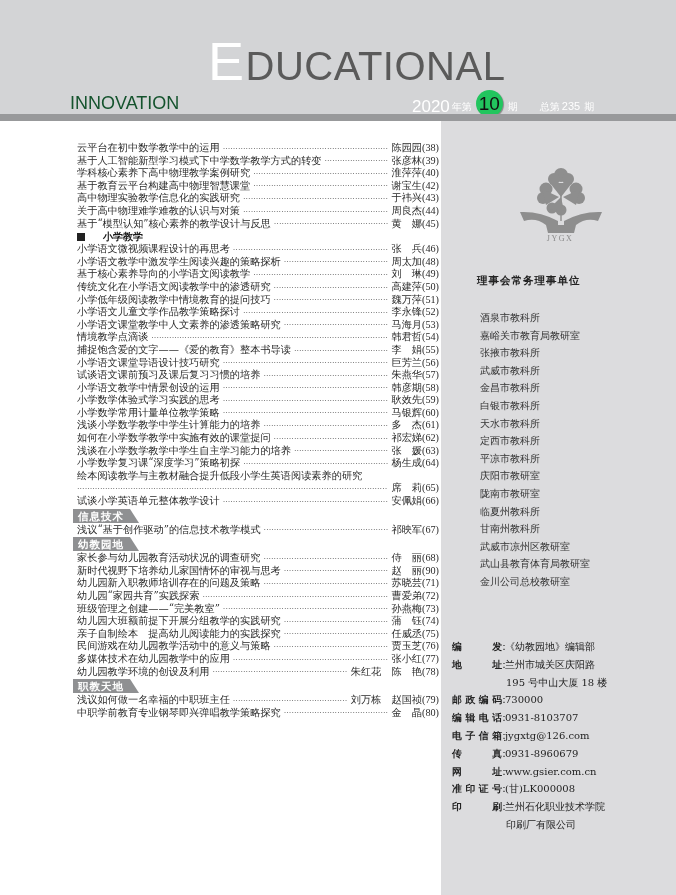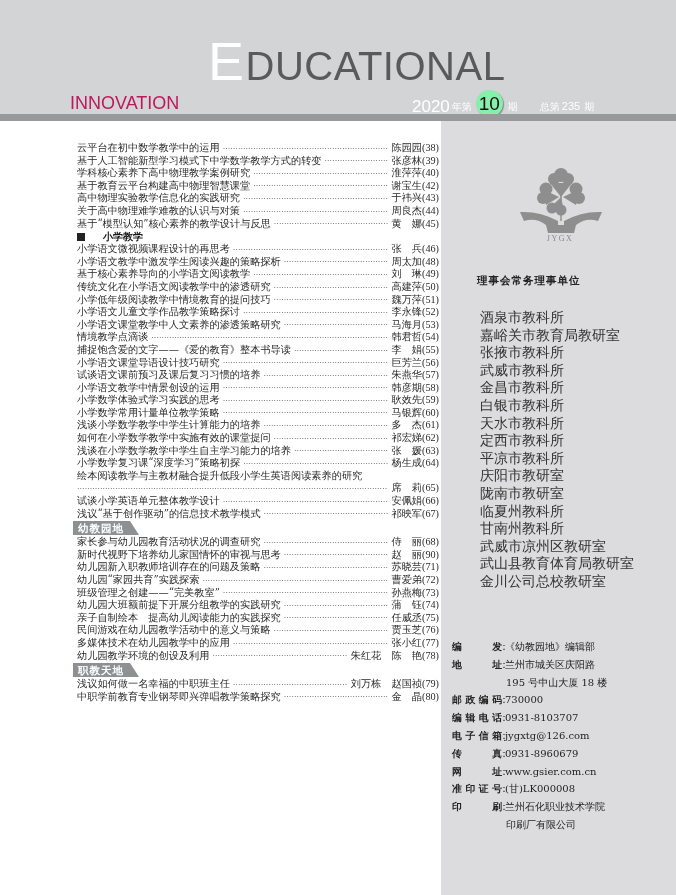--- a/index.html
+++ b/index.html
@@ -2,24 +2,24 @@
 <html><head>
 <meta charset="utf-8">
 <style>
   * { box-sizing: border-box; margin: 0; padding: 0; }
   html, body { width: 676px; height: 895px; background: #ffffff; overflow: hidden; }
   body { position: relative; font-family: "DejaVu Serif", "Liberation Serif", serif; color: #222; }
 
   .header { position: absolute; left: 0; top: 0; width: 676px; height: 114px; background: #d3d4d6; padding-left: 16px; }
   .title { position: absolute; left: 208px; top: 34px; font-family: "Liberation Sans", "DejaVu Sans", sans-serif; font-size: 40px; color: #5a5a5a; letter-spacing: 0.5px; line-height: 1; white-space: nowrap; }
   .title .big { font-size: 54px; color: #ffffff; font-weight: normal; vertical-align: baseline; margin-right: 1px; }
-  .subtitle { position: absolute; left: 70px; top: 94px; font-family: "Liberation Sans", "DejaVu Sans", sans-serif; font-size: 18px; color: #be185d; line-height: 1; }
+  .subtitle { position: absolute; left: 70px; top: 94px; font-family: "Liberation Sans", "DejaVu Sans", sans-serif; font-size: 18px; color: #14532d; line-height: 1; }
   .issue { position: absolute; left: 412px; top: 96px; font-family: "Liberation Sans", "DejaVu Sans", sans-serif; color: #ffffff; font-size: 17px; line-height: 1; white-space: nowrap; display: flex; align-items: center; }
   .issue .small { font-size: 10px; font-family: "DejaVu Sans", sans-serif; margin: 0 2px; }
-  .issue .badge { display: inline-flex; align-items: center; justify-content: center; width: 27px; height: 27px; border-radius: 50%; background: #86efac; color: #111; font-size: 19px; margin: -6px 3px 0 2px; box-shadow: 1px 1px 1px #888; }
+  .issue .badge { display: inline-flex; align-items: center; justify-content: center; width: 27px; height: 27px; border-radius: 50%; background: #22c55e; color: #111; font-size: 19px; margin: -6px 3px 0 2px; box-shadow: 1px 1px 1px #888; }
   .issue .total { font-size: 10px; font-family: "DejaVu Sans", sans-serif; margin-left: 20px; }
   .issue .total-num { font-size: 11px; margin: 0 2px; font-family: "Liberation Sans", sans-serif; }
   .rule { position: absolute; left: 0; top: 114px; width: 676px; height: 7px; background: #98999b; }
 
   .rightcol { position: absolute; left: 441px; top: 121px; width: 235px; height: 774px; background: #dcdcde; }
 
   .toc { position: absolute; left: 77px; top: 142px; width: 362px; font-size: 10.2px; line-height: 12.6px; color: #2a2a2a; }
   .row { display: flex; align-items: flex-end; white-space: nowrap; height: 12.6px; }
   .row .t { flex: 0 0 auto; }
   .row .dots { flex: 1 1 auto; overflow: hidden; margin: 0 3px; color: #444; letter-spacing: 0; font-size: 8px; line-height: 12px; }
@@ -29,21 +29,21 @@
   .row.cont .t { width: 100%; }
   .sec-plain { height: 13px; font-family: "DejaVu Sans", sans-serif; font-weight: bold; font-size: 10px; line-height: 13px; color: #1a1a1a; display: flex; align-items: center; gap: 16px; }
   .sec-plain .sq { display: inline-block; width: 8px; height: 8px; background: #222; margin-right: 2px; }
   .sec-tab { position: relative; height: 14px; margin: 1px 0 1px -4px; }
   .sec-tab .lab { display: inline-block; background: #8f9092; color: #fff; font-family: "DejaVu Sans", sans-serif; font-weight: bold; font-size: 10.5px; line-height: 14px; padding: 0 6px 0 5px; letter-spacing: 1px; position: relative; }
   .sec-tab .lab::after { content: ""; position: absolute; right: -9px; top: 0; border-left: 9px solid #8f9092; border-top: 14px solid transparent; }
 
   .logo { position: absolute; left: 518px; top: 165px; width: 86px; height: 80px; }
   .logo-text { position: absolute; left: 518px; top: 234px; width: 84px; text-align: center; font-family: "Liberation Serif", serif; font-size: 8px; letter-spacing: 1.5px; color: #8a8a8a; }
   .council-title { position: absolute; left: 477px; top: 274px; font-family: "DejaVu Sans", sans-serif; font-weight: bold; font-size: 10.5px; color: #222; letter-spacing: 1px; }
-  .units { position: absolute; left: 480px; top: 309px; font-size: 14px; line-height: 17.6px; color: #333; }
+  .units { position: absolute; left: 480px; top: 309px; font-size: 10px; line-height: 17.6px; color: #333; }
   .units div { white-space: nowrap; }
 
   .info { position: absolute; left: 452px; top: 638px; font-size: 10px; line-height: 17.8px; color: #222; }
   .info .line { display: flex; white-space: nowrap; }
   .info .k { font-family: "DejaVu Sans", sans-serif; font-weight: bold; width: 50px; display: flex; justify-content: space-between; font-size: 9.8px; }
   .info .k span { display: inline-block; }
   .info .v { padding-left: 0px; }
   .info .indent { padding-left: 54px; }
 </style>
 </head>
@@ -227,20 +227,21 @@
       <span class="dots" style="margin-left: 0px;"></span>
       <span class="a">席　莉</span>
       <span class="p">(65)</span>
     </div>
     <div class="row">
       <span class="t">试谈小学英语单元整体教学设计</span>
       <span class="dots"></span>
       <span class="a">安佩娟</span>
       <span class="p">(66)</span>
     </div>
+    <div class="sec-tab"><span class="lab">信息技术</span></div>
     <div class="row">
       <span class="t">浅议“基于创作驱动”的信息技术教学模式</span>
       <span class="dots"></span>
       <span class="a">祁映军</span>
       <span class="p">(67)</span>
     </div>
     <div class="sec-tab"><span class="lab">幼教园地</span></div>
     <div class="row">
       <span class="t">家长参与幼儿园教育活动状况的调查研究</span>
       <span class="dots"></span>

